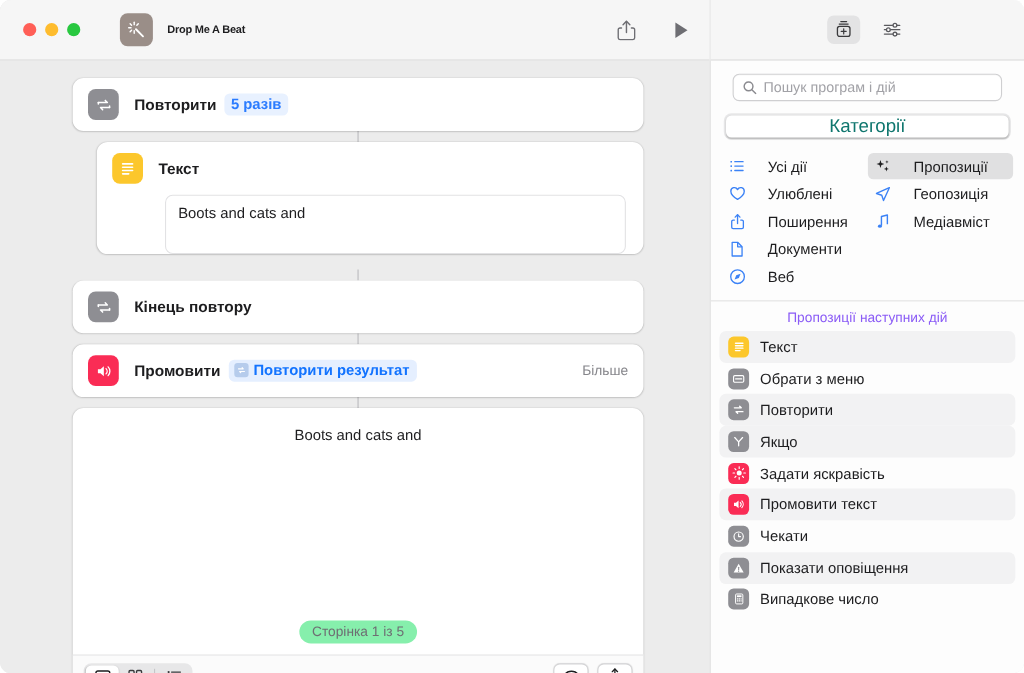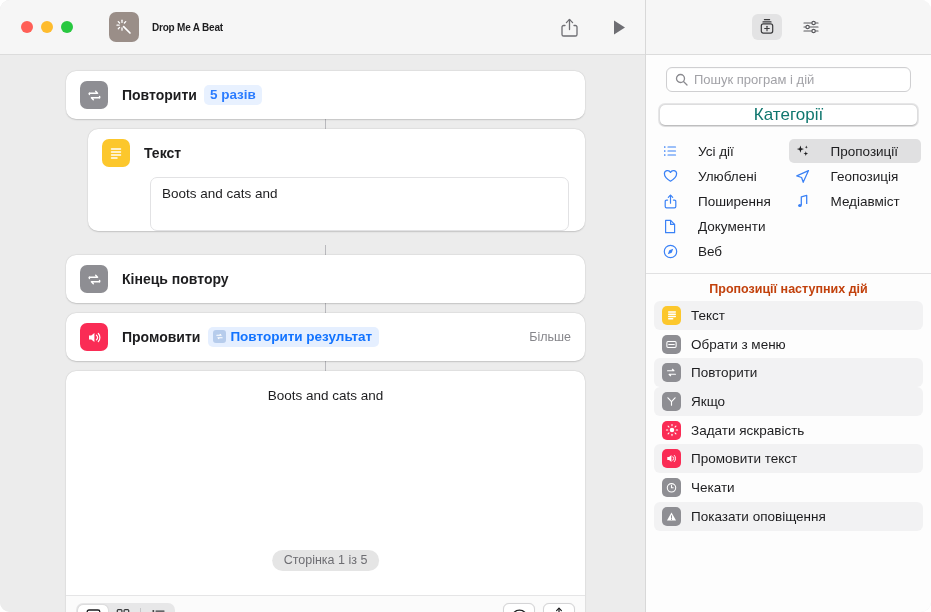--- a/index.html
+++ b/index.html
@@ -153,22 +153,22 @@
   .preview-body {
     flex: 1;
     position: relative;
     padding-top: 17px;
     text-align: center;
   }
   .preview-text { font-size: 13.5px; color: #1d1d1f; }
   .page-pill {
     position: absolute;
     left: 50%; transform: translateX(-50%);
-    bottom: 24px;
-    background: #e5e5e5;
+    bottom: 10px;
+    background: #86efac;
     color: #6e6e73;
     font-size: 12.5px;
     border-radius: 11px;
     padding: 3px 12px 4px;
   }
   .preview-toolbar {
     height: 38px;
     border-top: 1px solid #e5e5e6;
     background: #fbfbfb;
     display: flex; align-items: center;
@@ -284,24 +284,23 @@
   .cat-item.selected { background: #e0e0e1; text-align: right; }
   .cat-ico {
     width: 16px; height: 16px;
     display: flex; align-items: center; justify-content: center;
     color: #3b82f6;
     flex: 0 0 16px;
   }
 
   .sugg-header {
     font-size: 12.5px;
-    color: #c2410c;
+    color: #8b5cf6;
     padding: 8px 0 5px;
     text-align: center;
-    font-weight: bold;
   }
   .sugg-list { flex: 1; overflow: hidden; }
   .sugg-item {
     display: flex; align-items: center;
     gap: 10px;
     height: 28.7px;
     margin: 0 8px;
     padding: 0 8px;
     border-radius: 6px;
     font-size: 13.5px;
@@ -736,16 +735,33 @@
         <span class="s-ico grey">
           <svg width="13" height="13" viewBox="0 0 16 16">
             <path d="M8 3 13.6 12.8H2.4Z" fill="#fff"></path>
             <line x1="8" y1="7" x2="8" y2="10" stroke="#8e8e93" stroke-width="1.2" stroke-linecap="round"></line>
             <circle cx="8" cy="11.5" r="0.7" fill="#8e8e93"></circle>
           </svg>
         </span>
         <span>Показати оповіщення</span>
       </div>
 
+      <div class="sugg-item">
+        <span class="s-ico grey">
+          <svg width="12" height="13" viewBox="0 0 16 16">
+            <rect x="3.6" y="2" width="8.8" height="12" rx="1.3" fill="none" stroke="#fff" stroke-width="1.2"></rect>
+            <rect x="5.2" y="3.6" width="5.6" height="2.2" fill="#fff"></rect>
+            <g fill="#fff">
+              <rect x="5.2" y="7.2" width="1.6" height="1.5"></rect>
+                <rect x="7.4" y="7.2" width="1.6" height="1.5"></rect>
+              <rect x="9.6" y="7.2" width="1.3" height="1.5"></rect>
+              <rect x="5.2" y="9.6" width="1.6" height="1.5"></rect>
+                <rect x="7.4" y="9.6" width="1.6" height="1.5"></rect>
+              <rect x="9.6" y="9.6" width="1.3" height="1.5"></rect>
+            </g>
+          </svg>
+        </span>
+        <span>Випадкове число</span>
+      </div>
 
     </div>
   </div>
 </div>
 
 </body></html>

